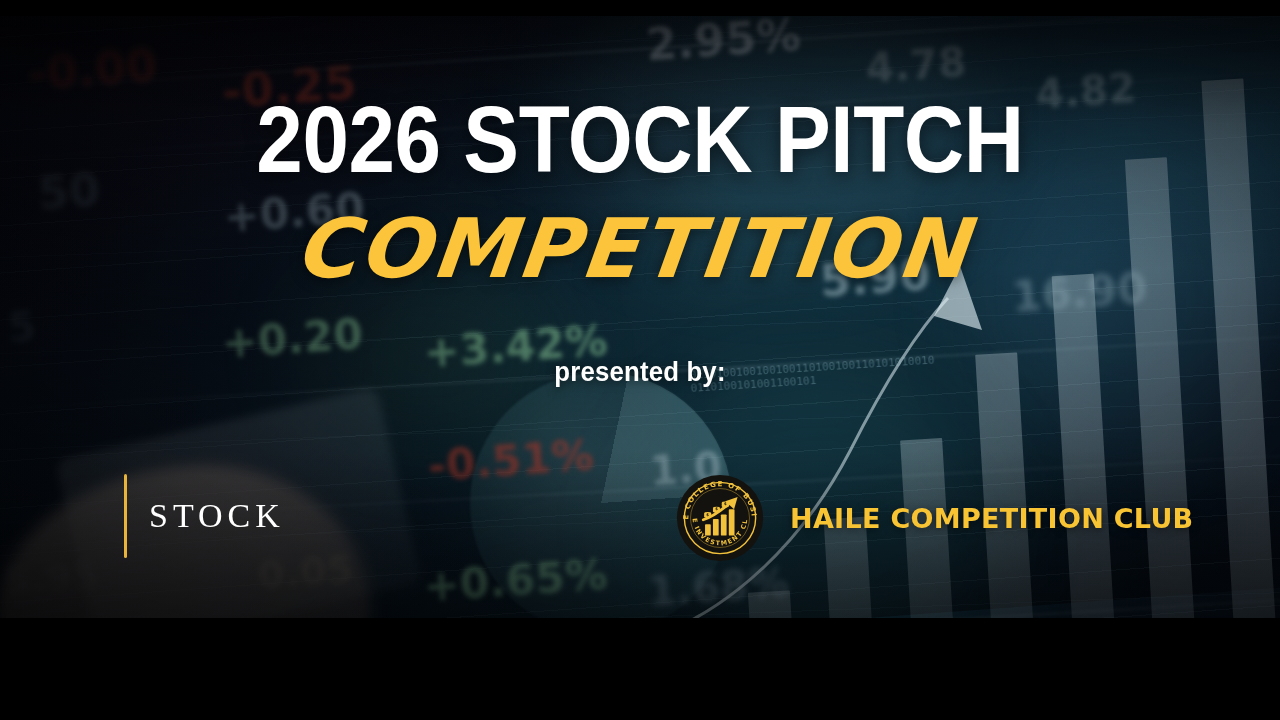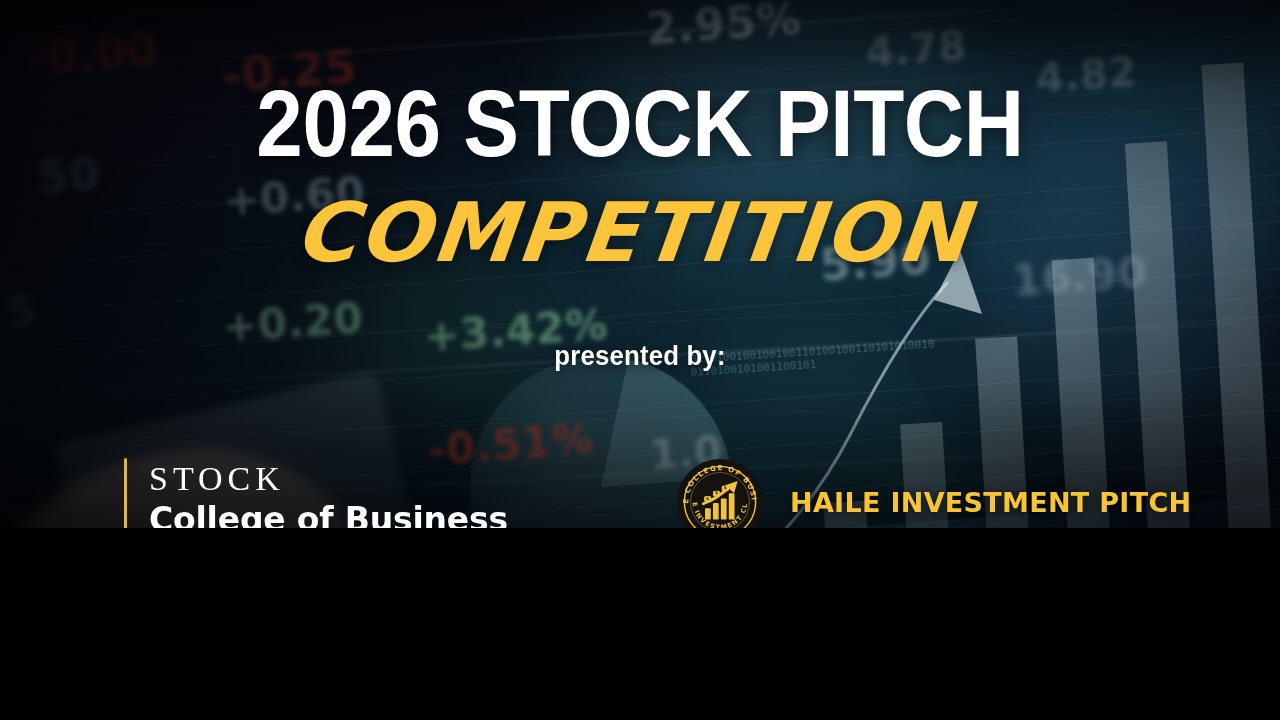--- a/index.html
+++ b/index.html
@@ -1,21 +1,22 @@
 <!DOCTYPE html>
 <html><head>
 <meta charset="utf-8">
 <style>
   * { margin:0; padding:0; box-sizing:border-box; }
   html,body { width:1280px; height:720px; background:#000; overflow:hidden; }
 
   .poster{
-    position:relative; width:1280px; height:528px; overflow:hidden;
+    position:relative; width:1280px; height:602px; overflow:hidden;
     font-family:"Liberation Sans", sans-serif;
     background:#c2410c;
+    margin-top:16px;
   }
 
   
   .bg{ position:absolute; inset:0; overflow:hidden; }
 
   .bg-base{
     position:absolute; inset:-6%;
     background:
       radial-gradient(ellipse 55% 70% at 84% 18%, #1d4e63 0%, rgba(22,62,80,0) 62%),
       radial-gradient(ellipse 50% 60% at 62% 62%, #15404e 0%, rgba(17,52,64,0) 64%),
@@ -290,21 +291,20 @@
     <div class="title">2026 STOCK PITCH</div>
 
     <div class="subtitle">COMPETITION</div>
 
     <div class="presented">presented by:</div>
 
     <div class="nku-logo">
       <div class="nku-divider"></div>
       <div class="nku-text">
         <div class="haile">STOCK</div>
-        <div class="cob">College of Business</div>
       </div>
     </div>
 
     <div class="club">
       <div class="badge">
         <svg width="88" height="88" viewBox="0 0 100 100">
           <defs>
             <path id="arcTop" d="M 14,50 A 36,36 0 0 1 86,50" fill="none"></path>
             <path id="arcBot" d="M 19,50 A 31,31 0 0 0 81,50" fill="none"></path>
           </defs>
@@ -340,17 +340,17 @@
               <rect x="52" y="33" width="8" height="3.4"></rect>
             <ellipse cx="56" cy="36.4" rx="4" ry="1.7"></ellipse>
           </g>
           <g fill="#14120E" font-family="'DejaVu Sans', sans-serif" font-size="4.4" font-weight="bold" text-anchor="middle">
             <text x="36" y="47.2">$</text>
               <text x="46" y="41.2">$</text>
               <text x="56" y="35.2">$</text>
           </g>
         </svg>
       </div>
-      <div class="club-name">HAILE INVESTMENT PITCH</div>
+      <div class="club-name">HAILE COMPETITION CLUB</div>
     </div>
 
   </div>
 </div>
 
 </body></html>

